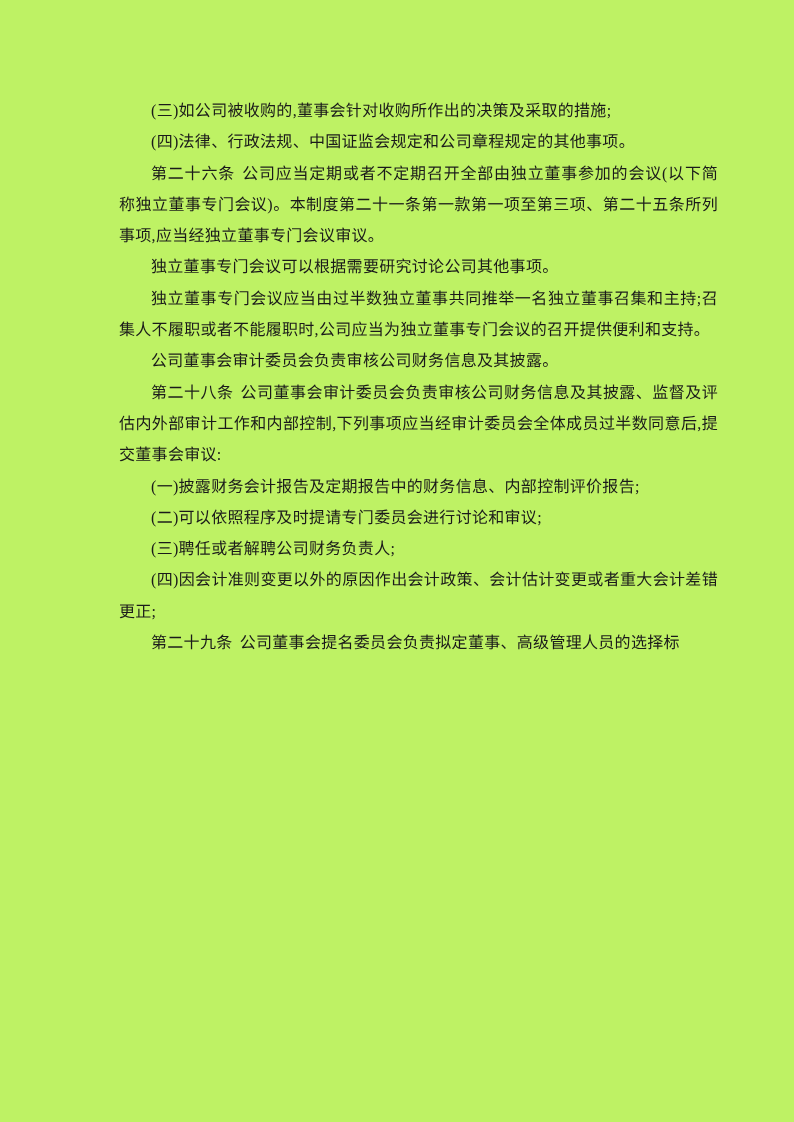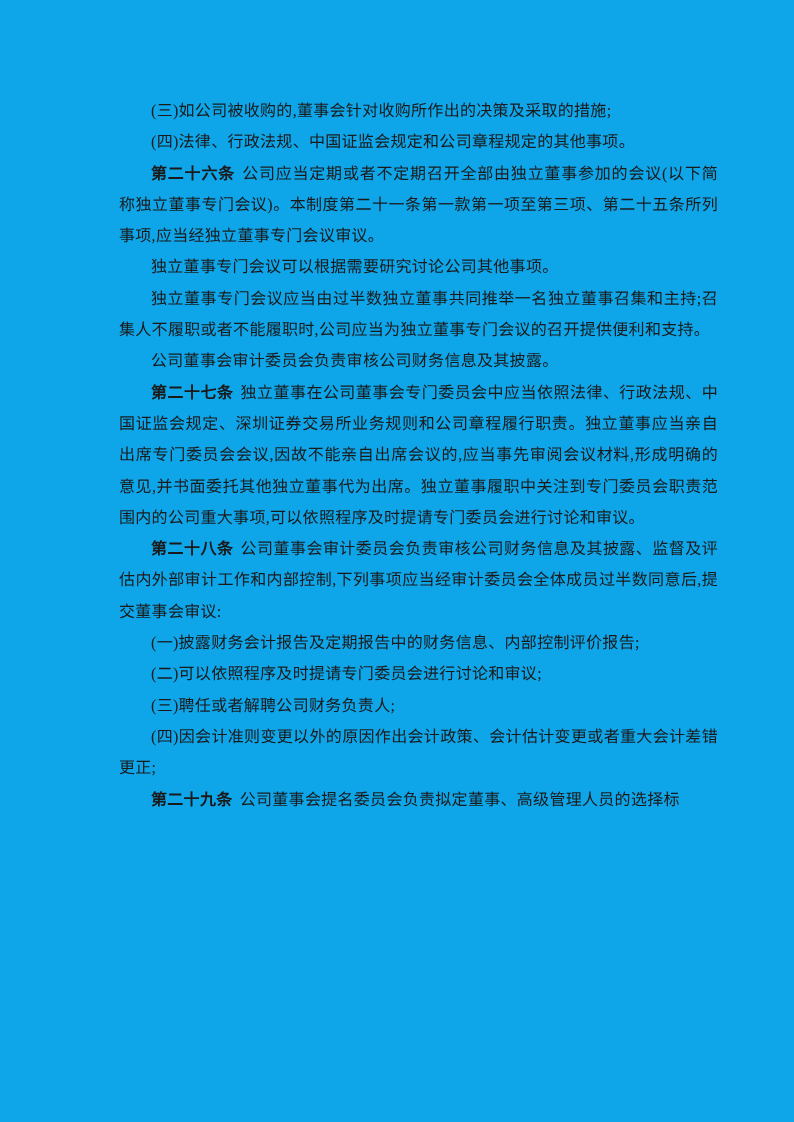--- a/index.html
+++ b/index.html
@@ -5,53 +5,52 @@
   html, body {
     margin: 0;
     padding: 0;
     background: #ffffff;
   }
   .page {
     position: relative;
     width: 794px;
     height: 1122px;
     margin: 0 auto;
-    background: #0ea5e9;
+    background: #bef264;
     box-sizing: border-box;
     padding: 95px 76px 0 119px;
     overflow: hidden;
     font-family: "Liberation Serif", "DejaVu Serif", serif;
     color: #1a1a1a;
   }
   .doc-body p.para {
     margin: 0;
     padding: 0;
     font-size: 16px;
     line-height: 31.3px;
     text-indent: 2em;
     text-align: justify;
     letter-spacing: 0.3px;
   }
   .doc-body p.para b.lead {
-    font-weight: bold;
+    font-weight: normal;
     margin-right: 0.45em;
   }
 </style>
 </head>
 <body>
 
 <div class="page">
   <main class="doc-body" id="doc-body">
       <p class="para">(三)如公司被收购的,董事会针对收购所作出的决策及采取的措施;</p>
       <p class="para">(四)法律、行政法规、中国证监会规定和公司章程规定的其他事项。</p>
       <p class="para"><b class="lead">第二十六条</b>公司应当定期或者不定期召开全部由独立董事参加的会议(以下简称独立董事专门会议)。本制度第二十一条第一款第一项至第三项、第二十五条所列事项,应当经独立董事专门会议审议。</p>
       <p class="para">独立董事专门会议可以根据需要研究讨论公司其他事项。</p>
       <p class="para">独立董事专门会议应当由过半数独立董事共同推举一名独立董事召集和主持;召集人不履职或者不能履职时,公司应当为独立董事专门会议的召开提供便利和支持。</p>
       <p class="para">公司董事会审计委员会负责审核公司财务信息及其披露。</p>
-      <p class="para"><b class="lead">第二十七条</b>独立董事在公司董事会专门委员会中应当依照法律、行政法规、中国证监会规定、深圳证券交易所业务规则和公司章程履行职责。独立董事应当亲自出席专门委员会会议,因故不能亲自出席会议的,应当事先审阅会议材料,形成明确的意见,并书面委托其他独立董事代为出席。独立董事履职中关注到专门委员会职责范围内的公司重大事项,可以依照程序及时提请专门委员会进行讨论和审议。</p>
       <p class="para"><b class="lead">第二十八条</b>公司董事会审计委员会负责审核公司财务信息及其披露、监督及评估内外部审计工作和内部控制,下列事项应当经审计委员会全体成员过半数同意后,提交董事会审议:</p>
       <p class="para">(一)披露财务会计报告及定期报告中的财务信息、内部控制评价报告;</p>
       <p class="para">(二)可以依照程序及时提请专门委员会进行讨论和审议;</p>
       <p class="para">(三)聘任或者解聘公司财务负责人;</p>
       <p class="para">(四)因会计准则变更以外的原因作出会计政策、会计估计变更或者重大会计差错更正;</p>
       <p class="para"><b class="lead">第二十九条</b>公司董事会提名委员会负责拟定董事、高级管理人员的选择标</p>
     </main>
 </div>
 
 </body></html>

